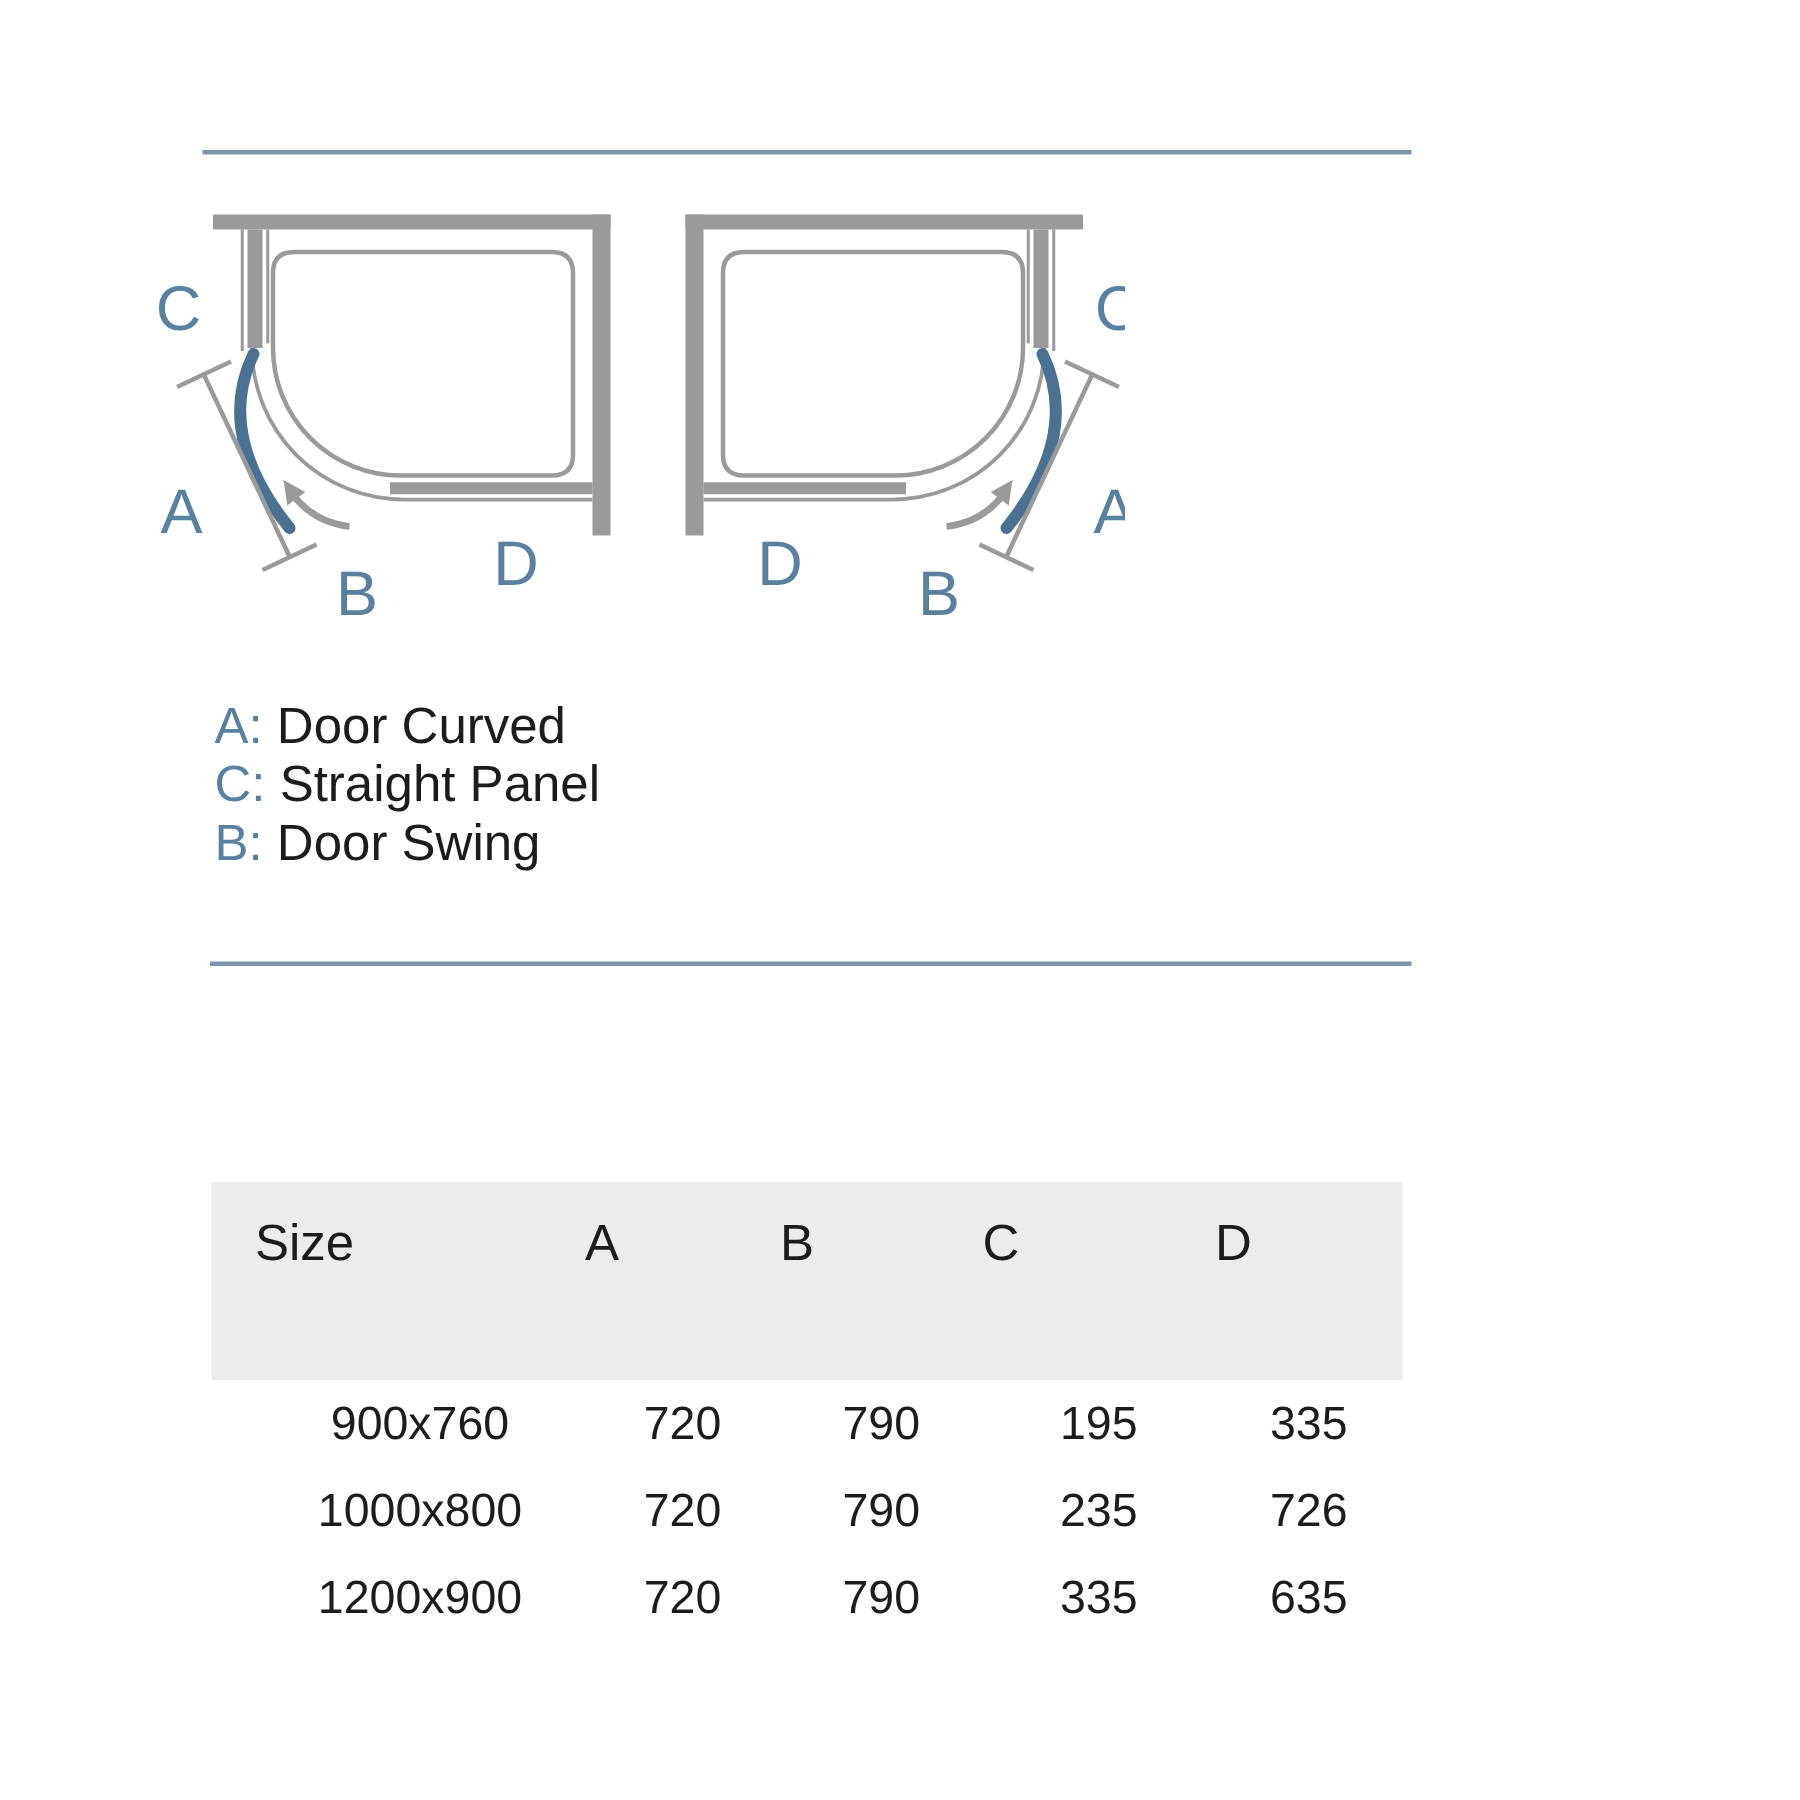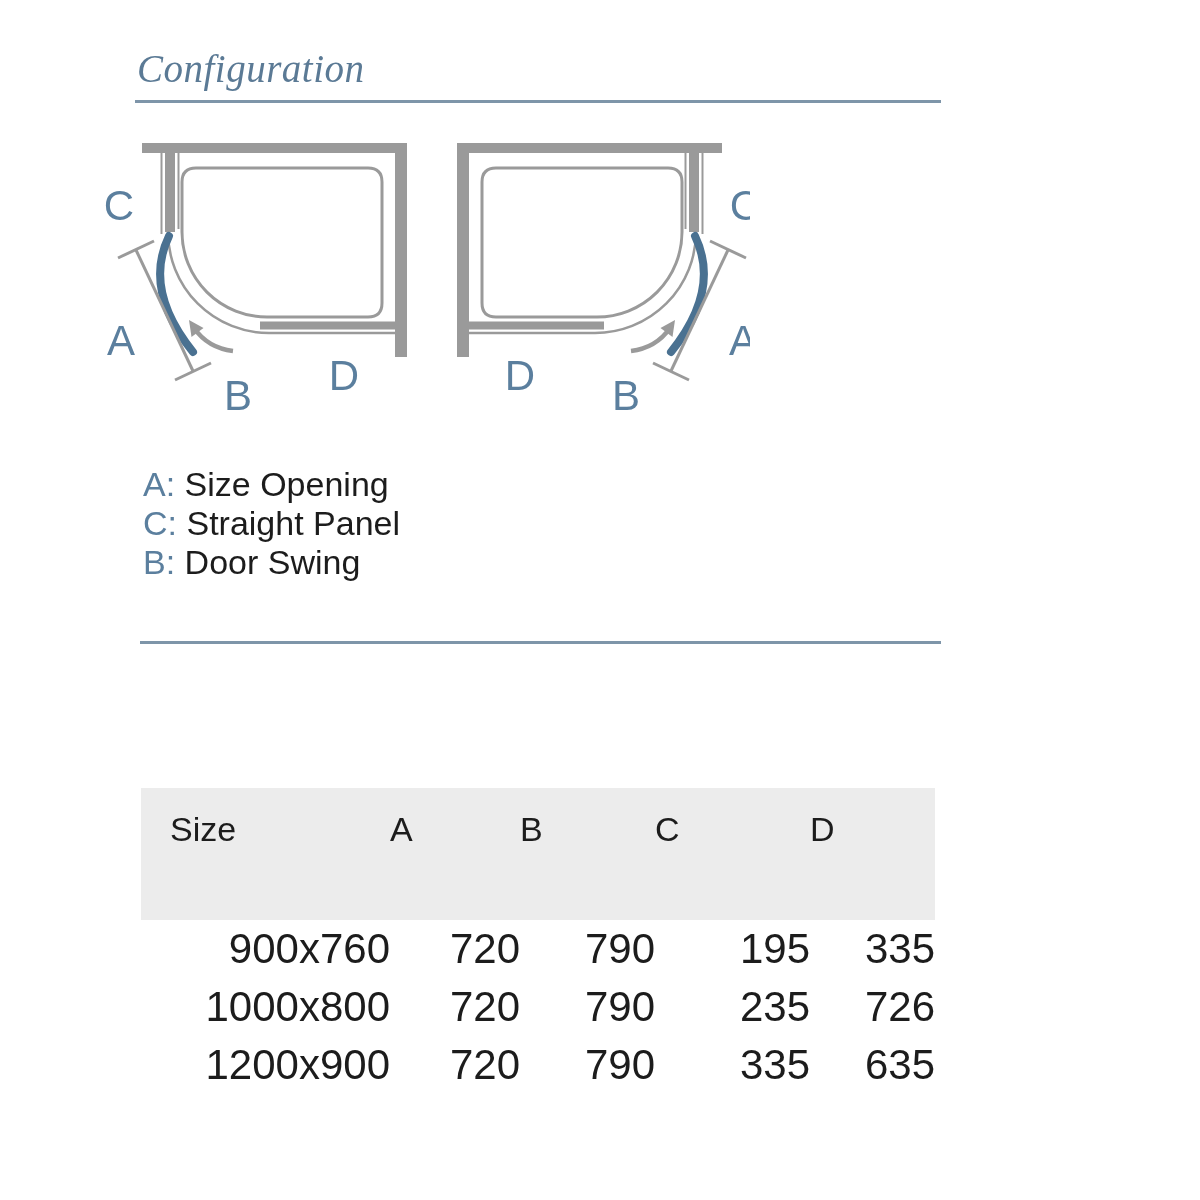--- a/index.html
+++ b/index.html
@@ -77,32 +77,31 @@
     height: 110px;
     vertical-align: top;
     padding: 22px 0 0 0;
     text-align: left;
     font-weight: normal;
     font-size: 34px;
   }
   .spec-table td {
     height: 58px;
     padding: 0;
-    text-align: right;
-    font-size: 42px;
+    text-align: center;
+    font-size: 31px;
     vertical-align: middle;
   }
   .spec-table th.first, .spec-table td.first { padding-left: 29px; margin-left: 16px; }
 </style>
 </head>
 <body>
 
 <div class="page">
 
-  <h1 class="title">Configuration</h1>
   <div class="rule" id="rule-top"></div>
 
   <svg class="diagram-svg" width="660" height="310" viewBox="0 0 660 310">
     <defs>
       <g id="qshape">
 
         <rect x="52" y="13" width="265" height="10" fill="#9a9a9a"></rect>
 
         <rect x="305" y="13" width="12" height="214" fill="#9a9a9a"></rect>
 
@@ -141,21 +140,21 @@
       <text class="diagram-label" x="655" y="90" text-anchor="middle">C</text>
       <text class="diagram-label" x="653" y="225" text-anchor="middle">A</text>
       <text class="diagram-label" x="536" y="280" text-anchor="middle">B</text>
       <text class="diagram-label" x="430" y="260" text-anchor="middle">D</text>
     </g>
   </svg>
 
   <div class="legend">
     <div>
       <span class="legend-key">A:</span>
-      <span class="legend-label">Size Opening</span>
+      <span class="legend-label">Door Curved</span>
     </div>
     <div>
       <span class="legend-key">C:</span>
       <span class="legend-label">Straight Panel</span>
     </div>
     <div>
       <span class="legend-key">B:</span>
       <span class="legend-label">Door Swing</span>
     </div>
   </div>

